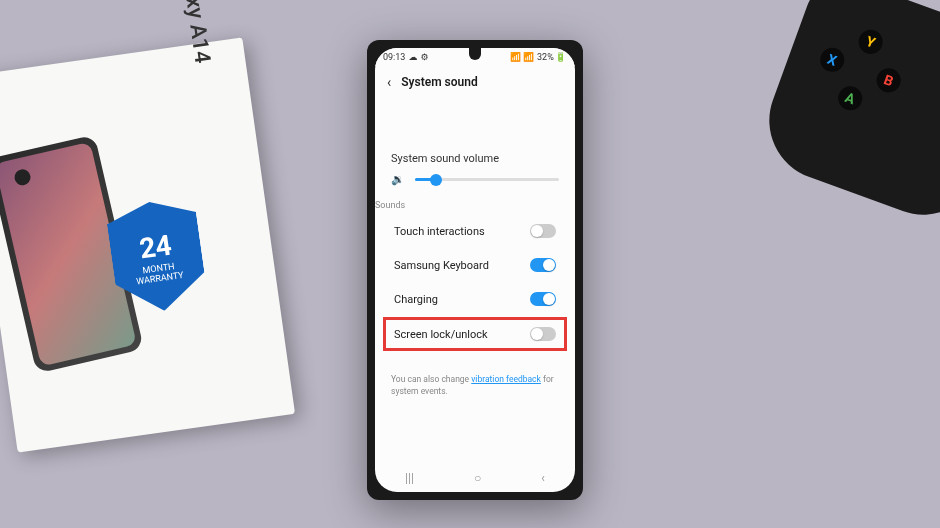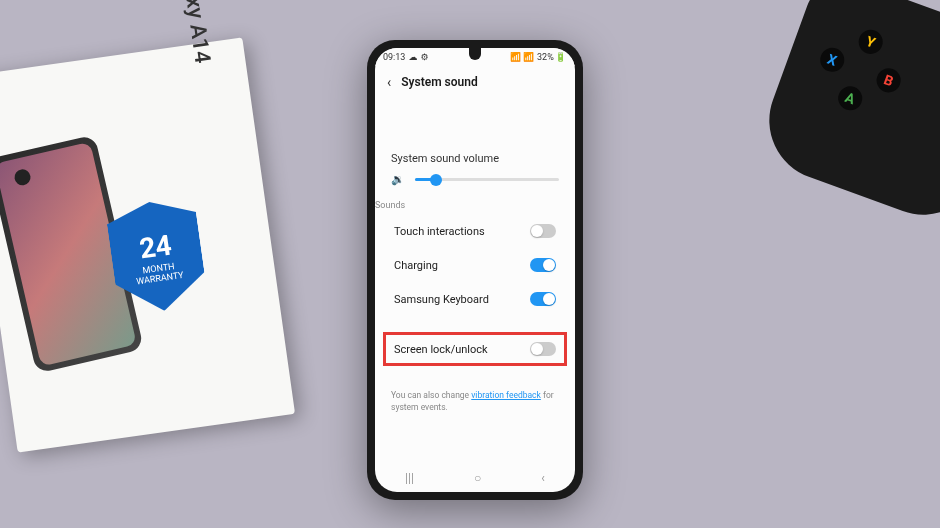--- a/index.html
+++ b/index.html
@@ -113,21 +113,21 @@
     .ctrl-a { left: 60px; top: 100px; color: #4caf50; }
     
     
     .phone {
       position: absolute;
       left: 367px;
       top: 40px;
       width: 216px;
       height: 460px;
       background: #1a1a1a;
-      border-radius: 28px;
+      border-radius: 12px;
       padding: 8px;
       box-shadow: 0 10px 40px rgba(0,0,0,0.4);
     }
     .screen {
       width: 100%;
       height: 100%;
       background: #fcfcfc;
       border-radius: 22px;
       overflow: hidden;
       position: relative;
@@ -259,27 +259,27 @@
       box-shadow: 0 1px 2px rgba(0,0,0,0.2);
     }
     .toggle.on .toggle-knob {
       left: auto;
       right: 1px;
     }
     
     
     .highlight {
       border: 3px solid #e53935;
-      margin: 16px 8px;
+      margin: 1px 8px;
       padding: 7px 8px;
     }
     
     
     .footer-note {
-      padding: 8px 16px;
+      padding: 22px 16px;
       font-size: 8.5px;
       color: #888;
       line-height: 1.4;
     }
     .footer-link {
       color: #2196f3;
       text-decoration: underline;
     }
     
     
@@ -359,28 +359,28 @@
 
     <div class="setting-row">
       <span class="setting-label">Touch interactions</span>
       <div class="toggle">
           <div class="toggle-knob"></div>
         </div>
     </div>
 
 
     <div class="setting-row">
-      <span class="setting-label">Charging</span>
+      <span class="setting-label">Samsung Keyboard</span>
       <div class="toggle on">
           <div class="toggle-knob"></div>
         </div>
     </div>
 
     <div class="setting-row">
-      <span class="setting-label">Samsung Keyboard</span>
+      <span class="setting-label">Charging</span>
       <div class="toggle on">
           <div class="toggle-knob"></div>
         </div>
     </div>
 
     <div class="setting-row highlight">
       <span class="setting-label">Screen lock/unlock</span>
       <div class="toggle">
           <div class="toggle-knob"></div>
         </div>

